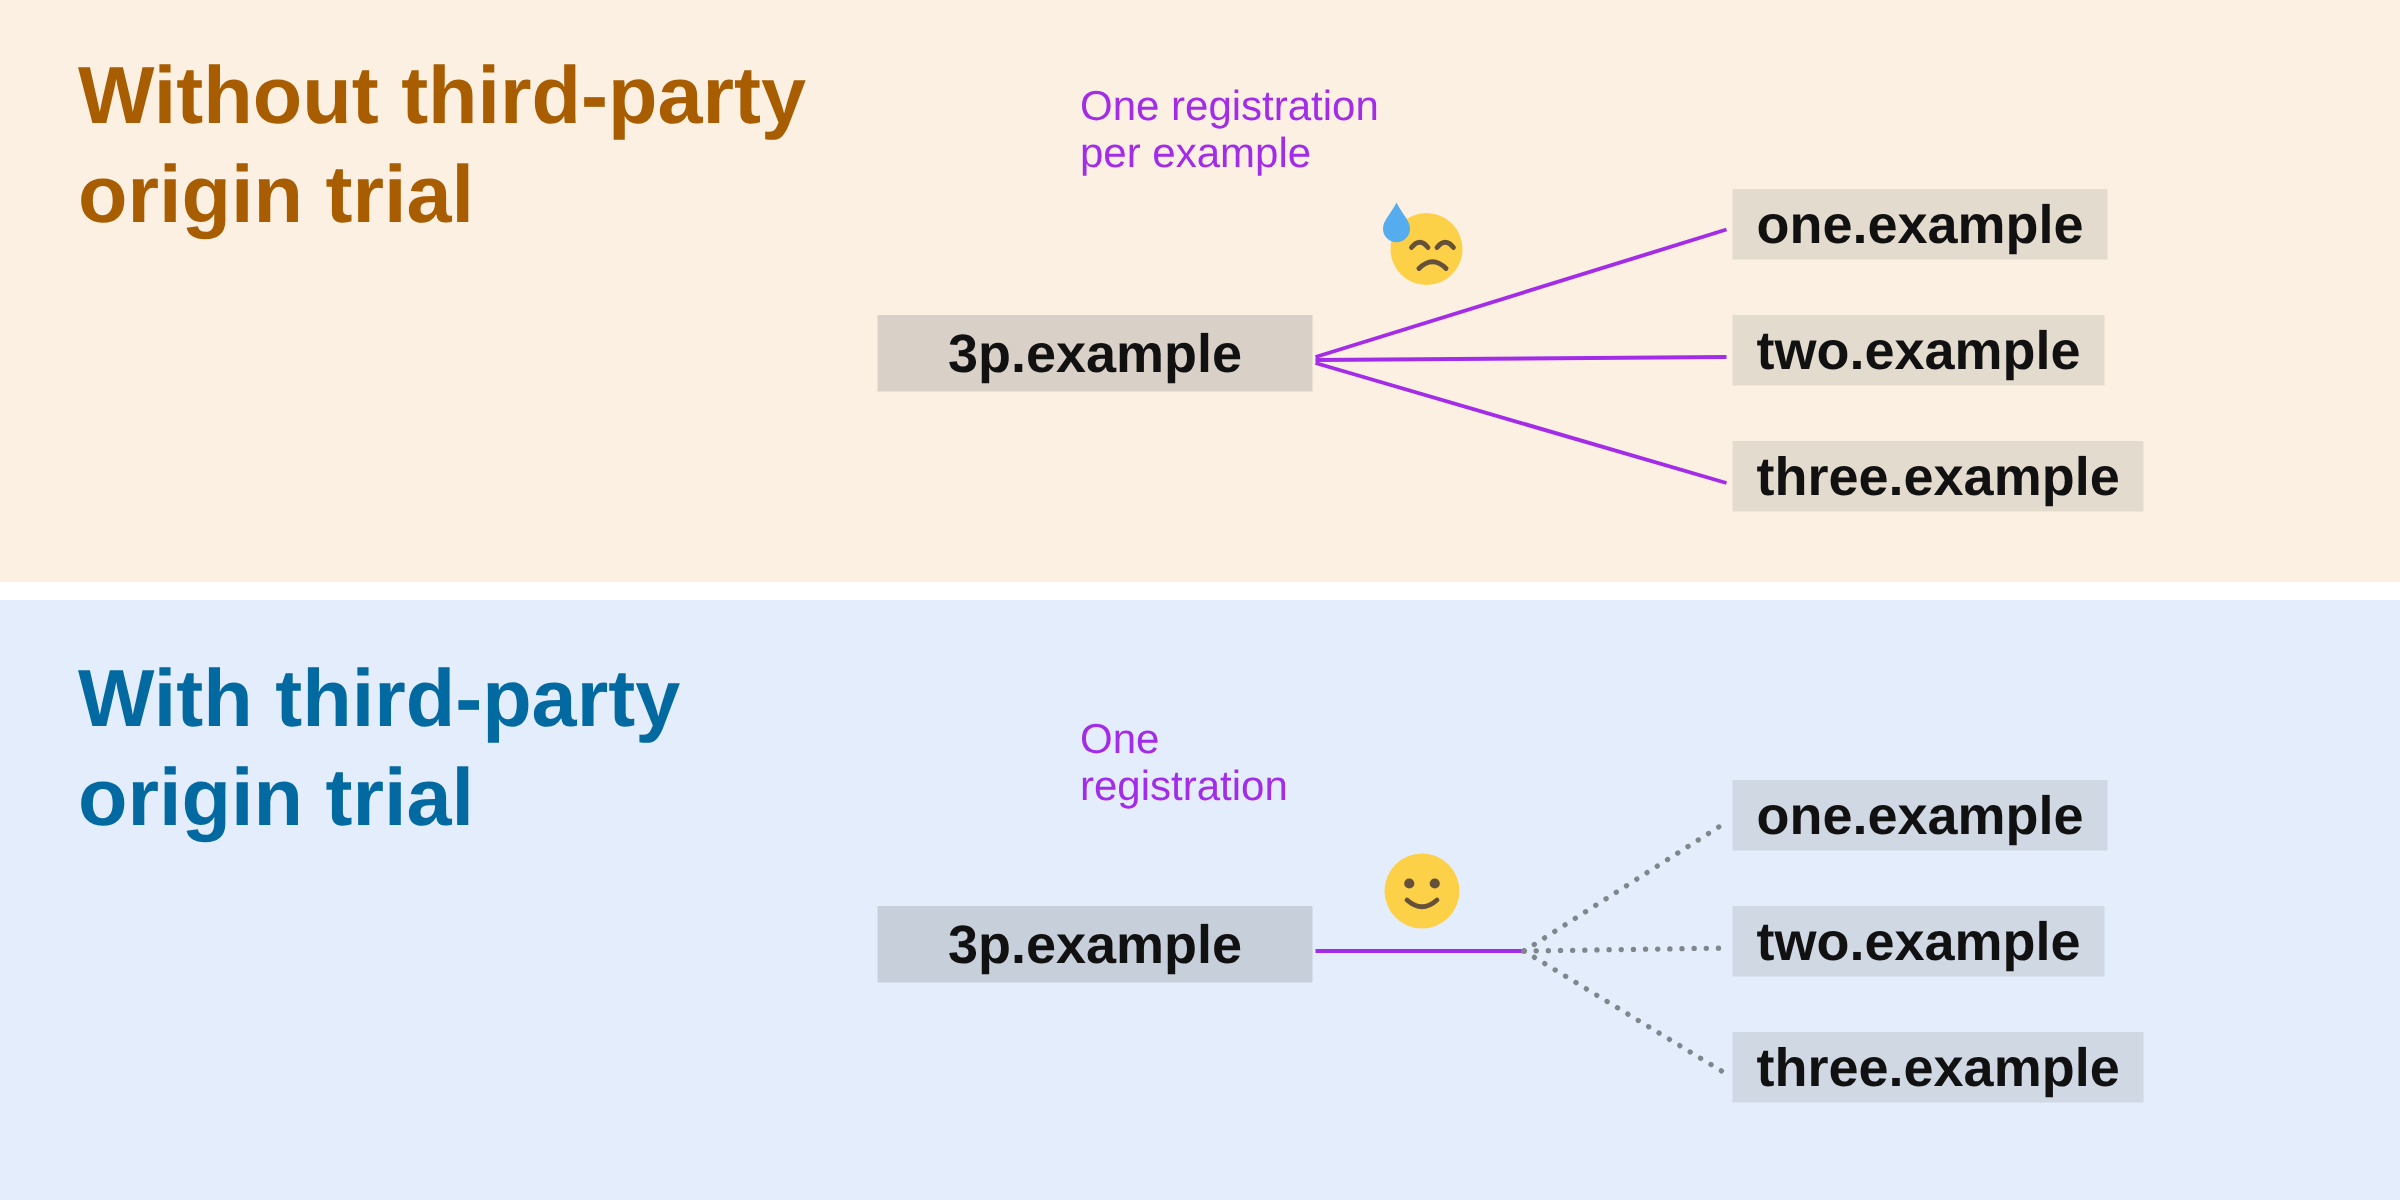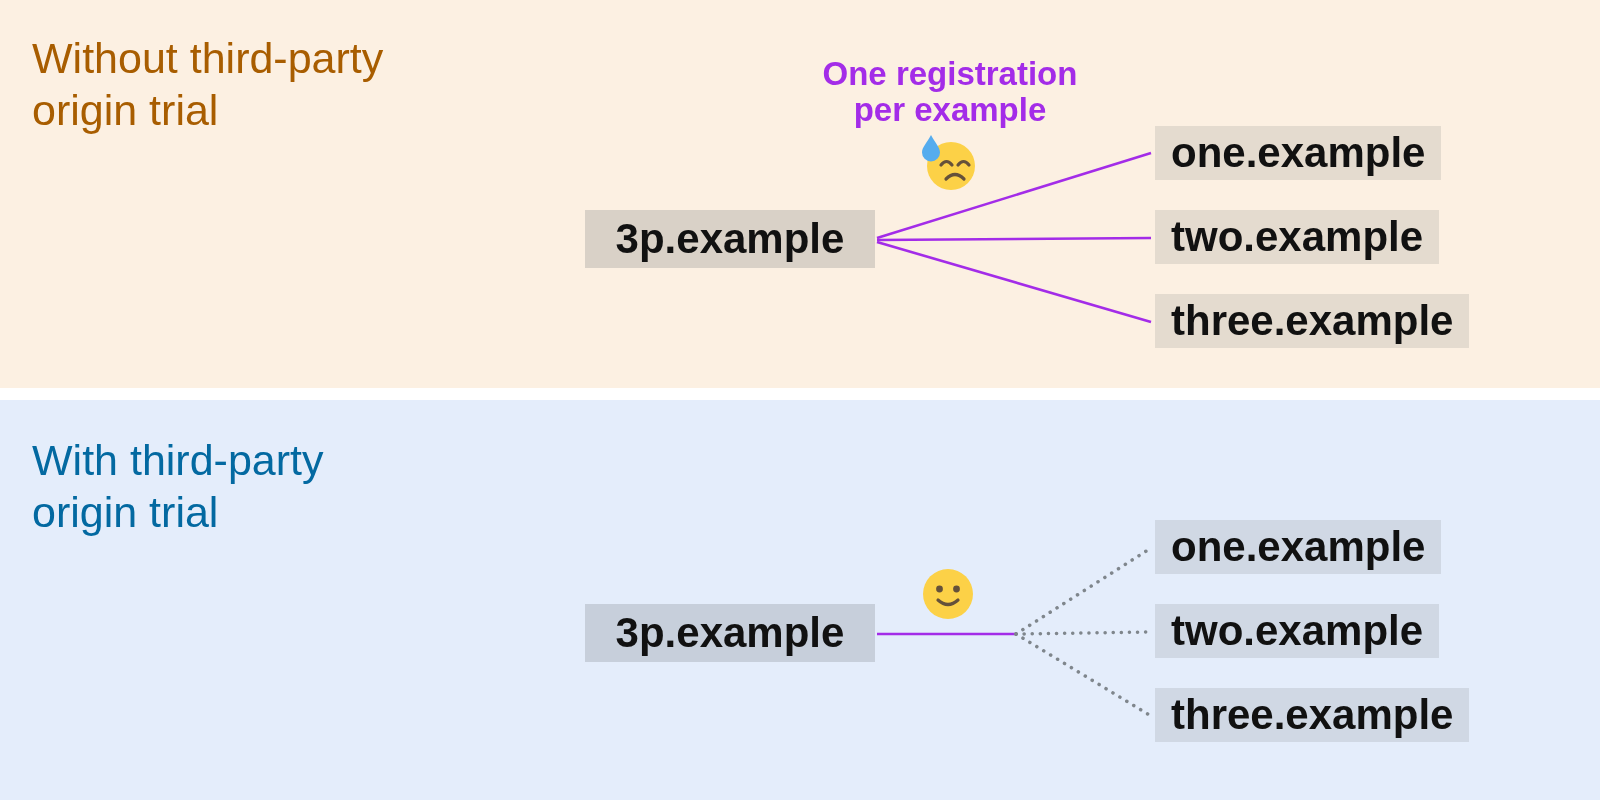--- a/index.html
+++ b/index.html
@@ -15,55 +15,54 @@
   }
 
   .panel { position: absolute; left: 0; width: 1600px; }
   #panel-without { top: 0; height: 388px; }
   #panel-with    { top: 400px; height: 400px; }
 
   .lines { position: absolute; left: 0; top: 0; pointer-events: none; }
 
   .panel-title {
     position: absolute;
-    left: 32px;
-    font-size: 43px;
-    font-weight: normal;
+    left: 52px;
+    font-size: 54px;
+    font-weight: bold;
     line-height: 1.22;
     white-space: nowrap;
   }
   #title-without { top: 32px; }
   #title-with    { top: 434px; }
 
   .annotation {
     position: absolute;
     left: 720px;
     width: 460px;
-    text-align: center;
-    font-size: 33px;
-    font-weight: bold;
+    font-size: 28px;
+    font-weight: normal;
     line-height: 1.1;
     white-space: nowrap;
   }
   #annotation-without { top: 56px; }
   #annotation-with    { top: 478px; }
 
   .emoji {
     position: absolute;
     left: 888px;
     width: 120px;
     display: flex;
     justify-content: center;
   }
   #emoji-without { top: 134px; }
   #emoji-with    { top: 566px; }
 
   .node {
     position: absolute;
-    font-size: 42px;
+    font-size: 36px;
     font-weight: bold;
     color: #111111;
     white-space: nowrap;
     line-height: 1.15;
   }
   .source-node {
     left: 585px;
     width: 290px;
     text-align: center;
     padding: 5px 0;
@@ -132,20 +131,24 @@
 
   <div class="node target-node pos-a0">one.example</div>
   <div class="node target-node pos-a1">two.example</div>
   <div class="node target-node pos-a2">three.example</div>
 
   <div class="panel-title" id="title-with" style="color: #0369a1;">
     <div>With third-party</div>
     <div>origin trial</div>
   </div>
 
+  <div class="annotation" id="annotation-with" style="color: rgb(163, 44, 232);">
+    <div>One</div>
+    <div>registration</div>
+  </div>
 
   <div class="emoji" id="emoji-with" aria-label="slightly-smiling-face">
     <svg width="56" height="56" viewBox="0 0 56 56">
       <circle cx="28" cy="28" r="25" fill="#fcd147"></circle>
       <circle cx="19.5" cy="23" r="3.4" fill="#65513a"></circle>
       <circle cx="36.5" cy="23" r="3.4" fill="#65513a"></circle>
       <path d="M18 34 q 10 9 20 0" stroke="#65513a" stroke-width="3.2" fill="none" stroke-linecap="round"></path>
     </svg>
   </div>
 

